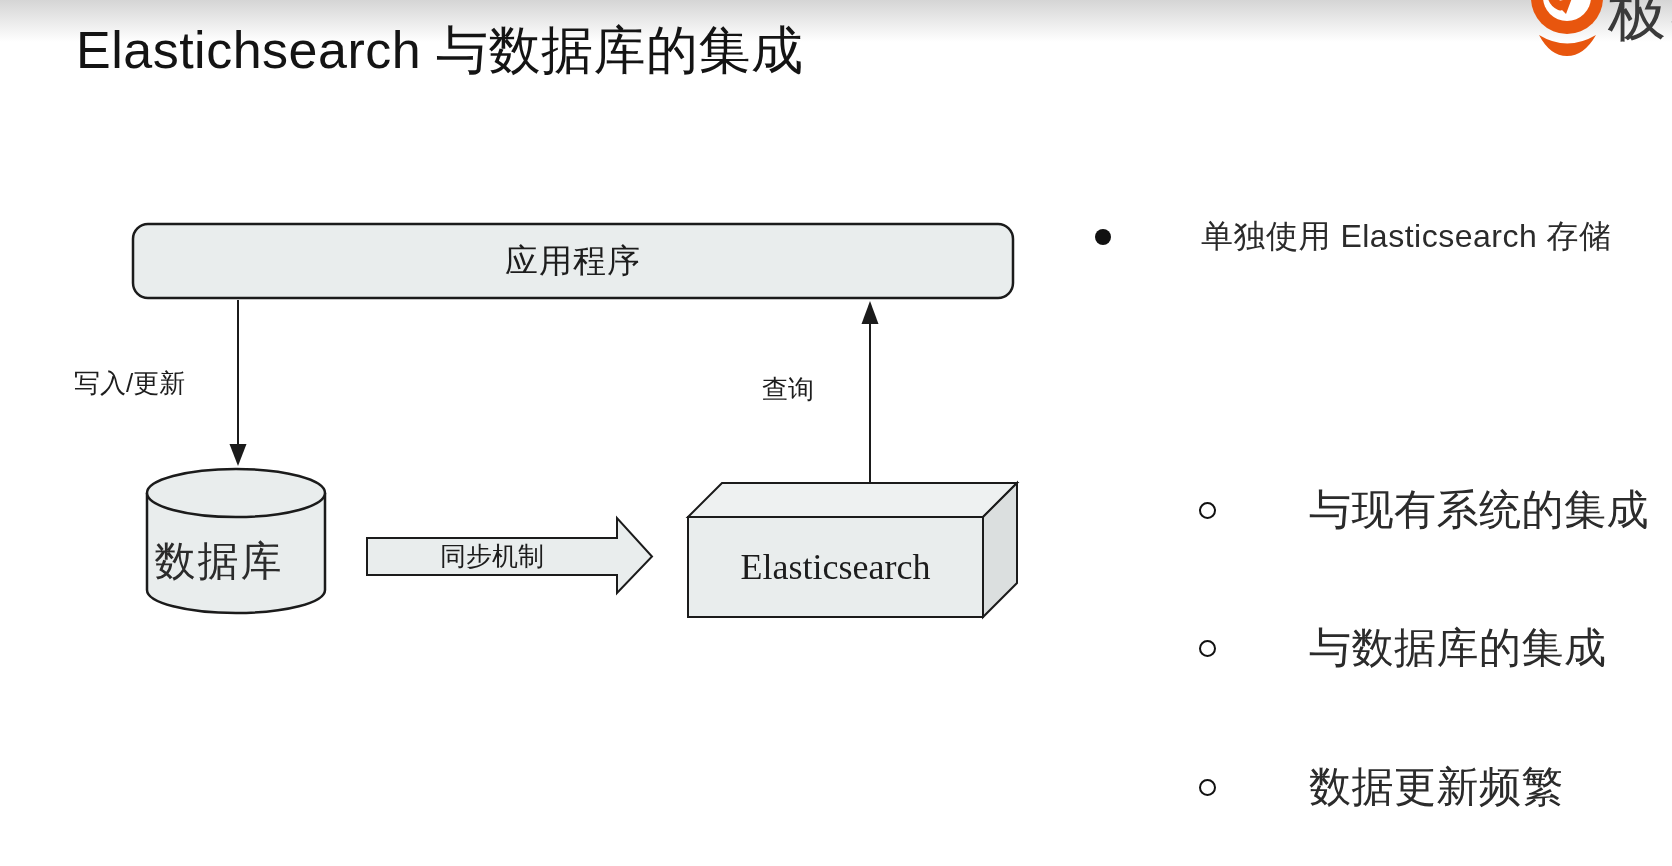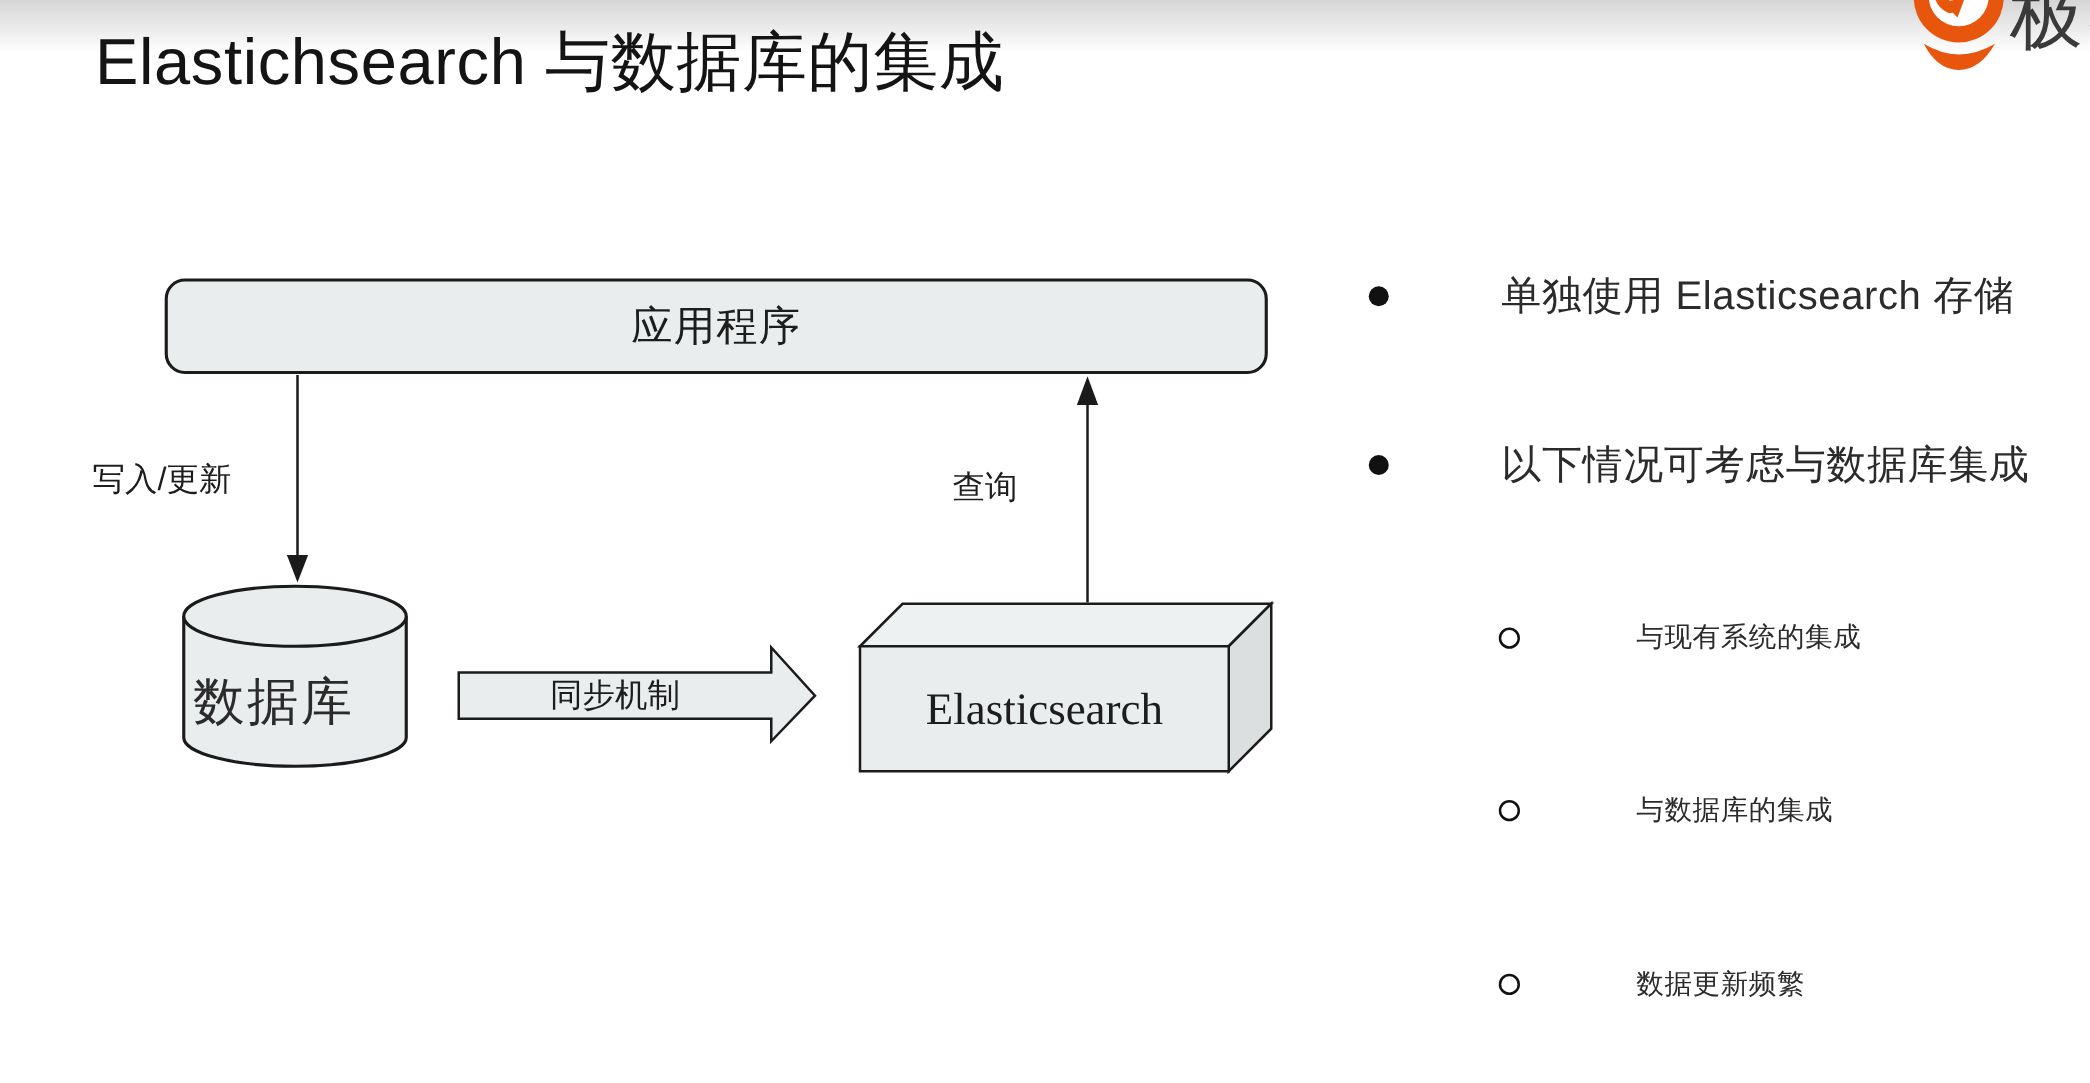--- a/index.html
+++ b/index.html
@@ -43,21 +43,21 @@
   .sync-label{left:367px;top:538px;width:250px;height:37px;font-size:26px;}
   .edge-label{font-size:26px;color:#1d1d1d;white-space:nowrap;}
   .write-label{left:74px;top:366px;}
   .query-label{left:746px;top:372px;margin-left:16px;}
   
   .bullet-row{
     display:flex;align-items:center;
     height:42px;white-space:nowrap;
   }
   .bullet-row.lvl1{left:1095px;font-size:32px;}
-  .bullet-row.lvl2{left:1199px;font-size:22px;}
+  .bullet-row.lvl2{left:1199px;font-size:42px;}
   .marker-dot{
     width:16px;height:16px;border-radius:50%;
     background:#111;flex:0 0 16px;margin-right:42px;
   }
   .marker-circle{
     width:13px;height:13px;border-radius:50%;
     background:transparent;border:2.5px solid #111;
     flex:0 0 13px;margin-right:45px;
   }
   .bullet-text{color:#2b2b2b;letter-spacing:0.5px;margin-left:48px;}
@@ -111,24 +111,20 @@
   <div class="abs db-label">数据库</div>
   <div class="abs node-label es-label">Elasticsearch</div>
   <div class="abs node-label sync-label">同步机制</div>
   <div class="abs edge-label write-label">写入/更新</div>
   <div class="abs edge-label query-label">查询</div>
 
   <div class="abs bullet-row lvl1" style="top:216px;">
     <span class="marker-dot"></span>
     <span class="bullet-text">单独使用 Elasticsearch 存储</span>
   </div>
-  <div class="abs bullet-row lvl1" style="top:351px;">
-    <span class="marker-dot"></span>
-    <span class="bullet-text">以下情况可考虑与数据库集成</span>
-  </div>
   <div class="abs bullet-row lvl2" style="top:489px;">
     <span class="marker-circle"></span>
     <span class="bullet-text">与现有系统的集成</span>
   </div>
   <div class="abs bullet-row lvl2" style="top:627px;">
     <span class="marker-circle"></span>
     <span class="bullet-text">与数据库的集成</span>
   </div>
   <div class="abs bullet-row lvl2" style="top:766px;">
     <span class="marker-circle"></span>

